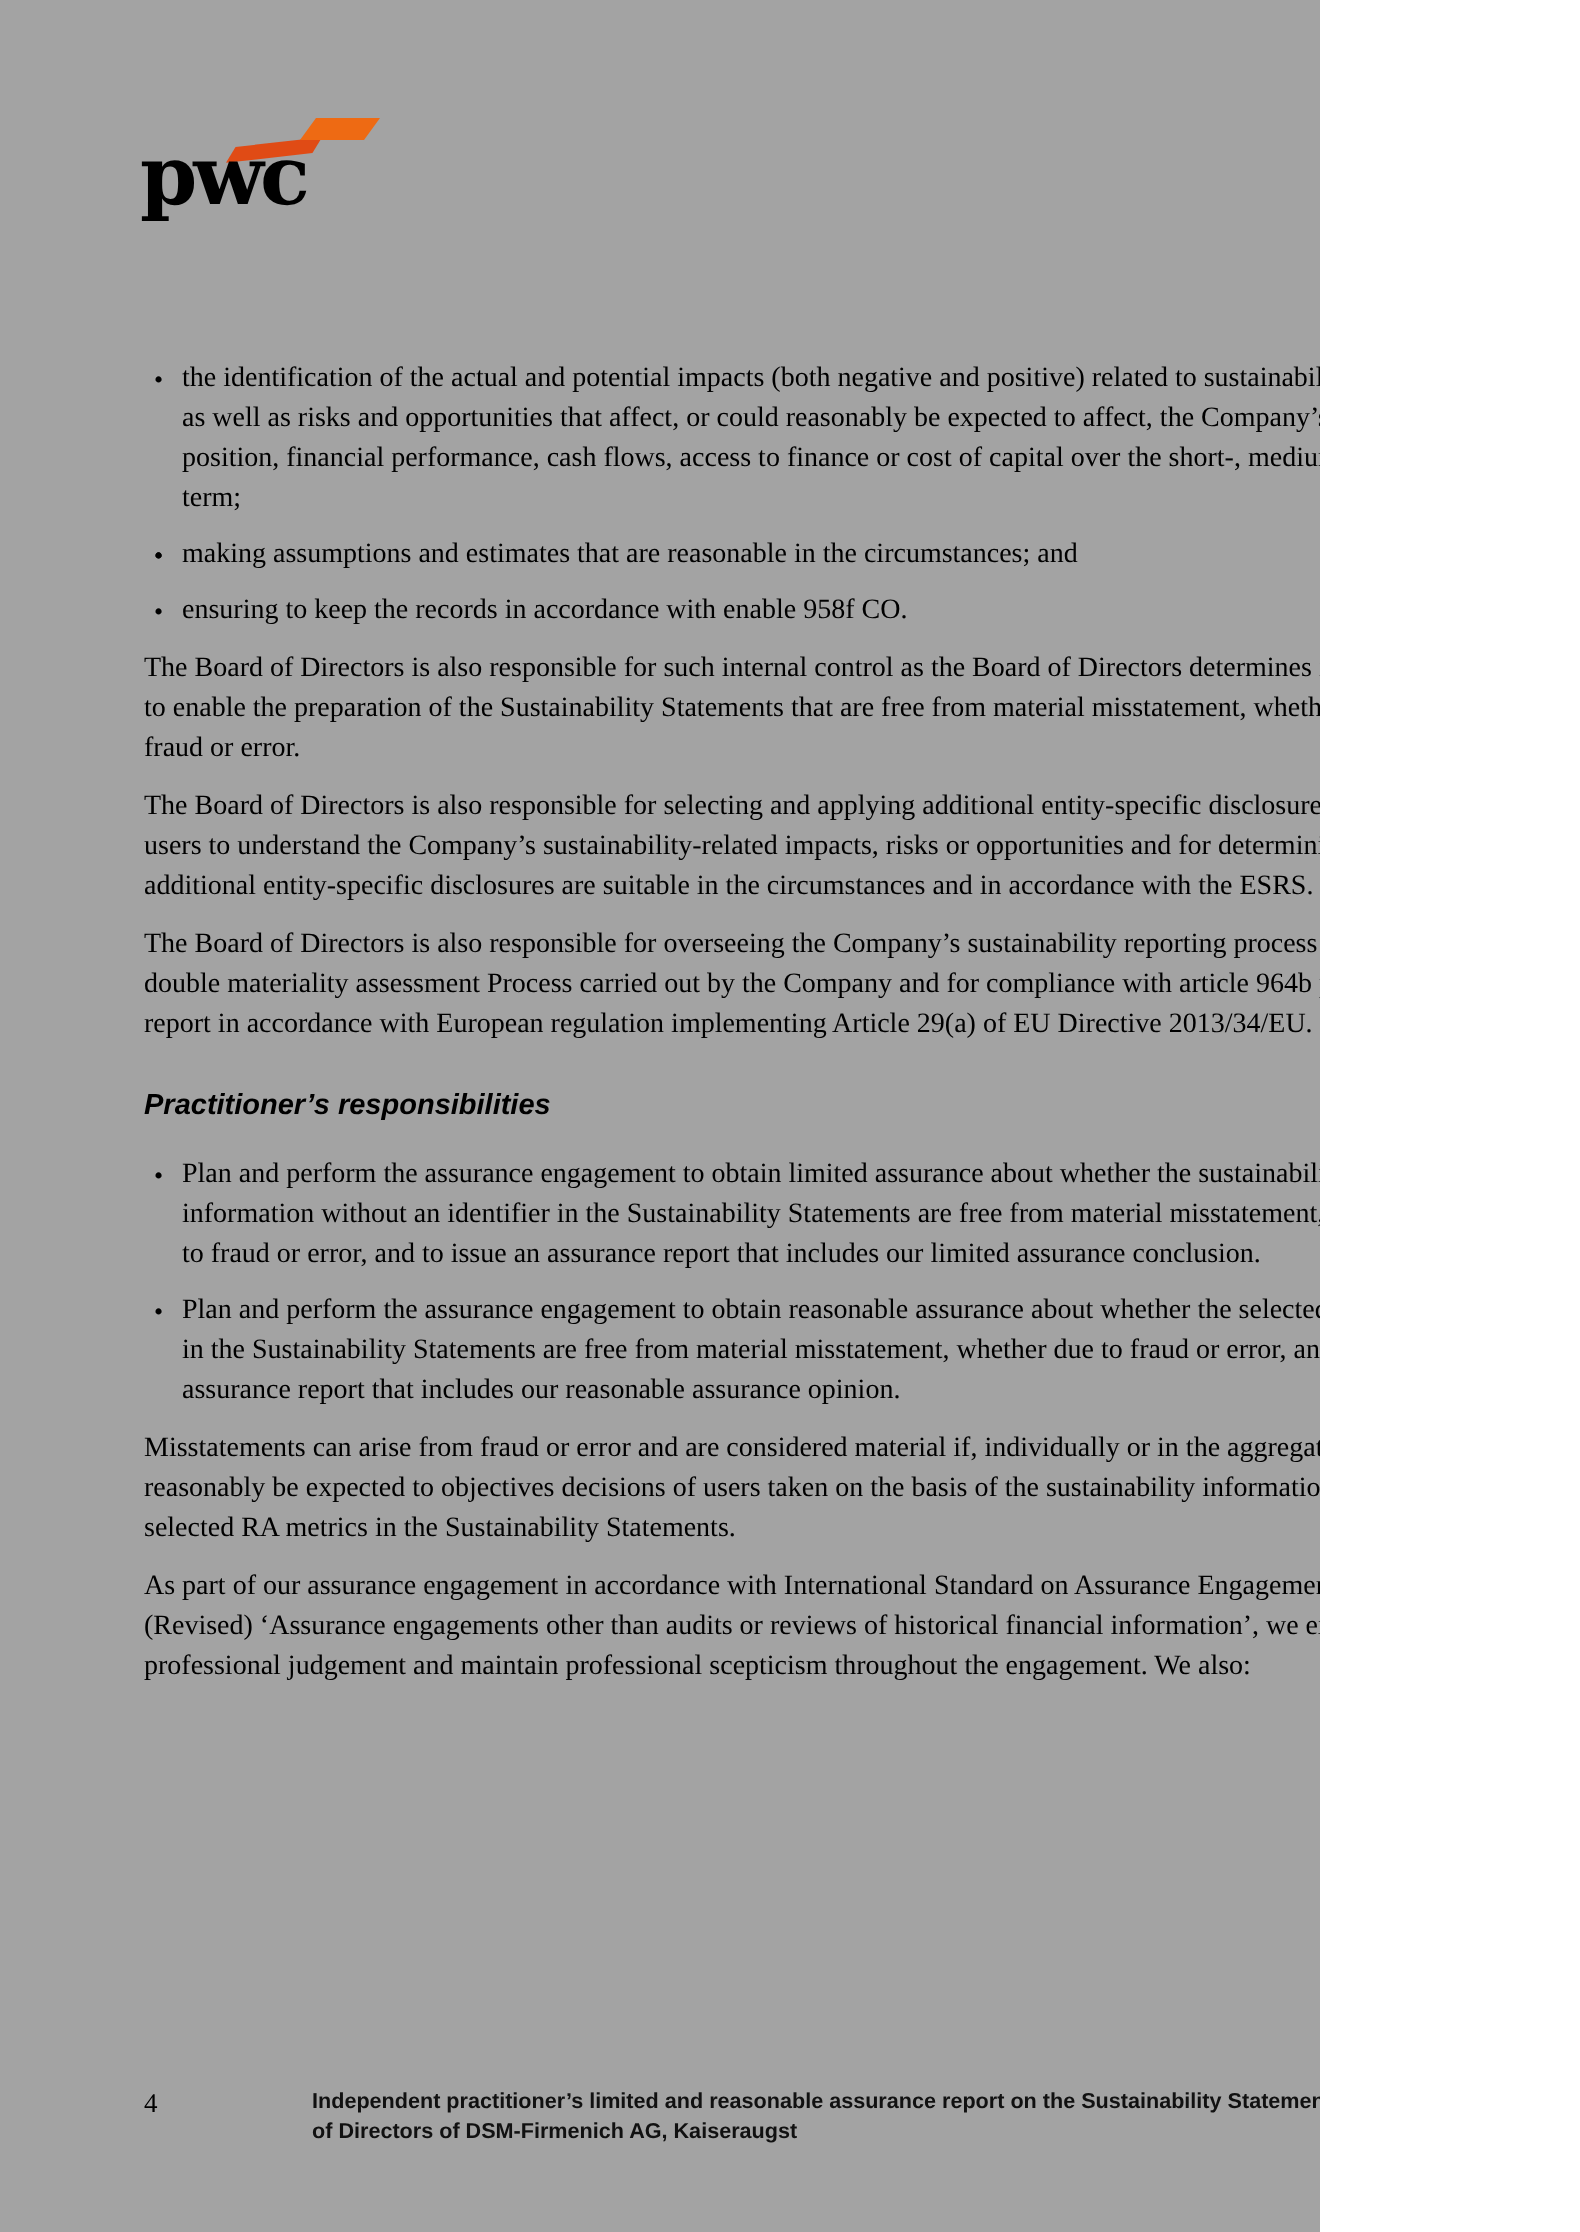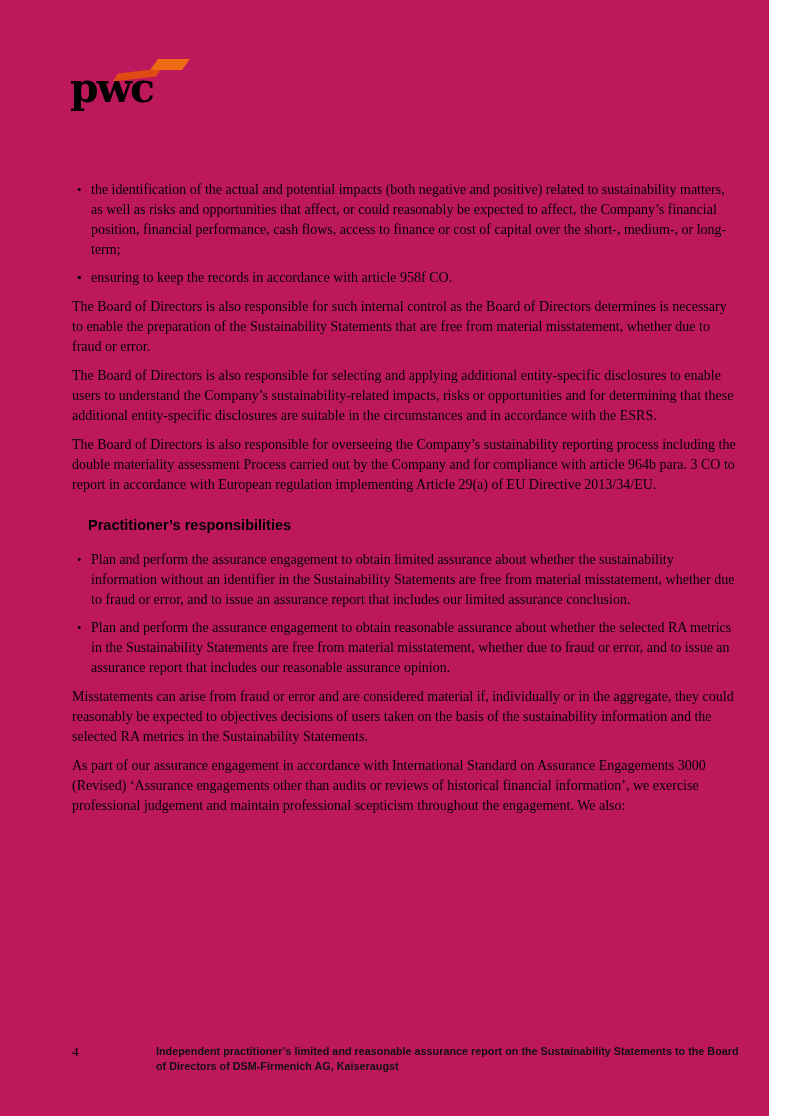--- a/index.html
+++ b/index.html
@@ -1,20 +1,20 @@
 <!DOCTYPE html>
 <html lang="en"><head>
 <meta charset="utf-8">
 <style>
   html,body { margin:0; padding:0; background:#ffffff; }
   .page {
     position: relative;
-    width: 769px;
+    width: 660px;
     height: 1116px;
-    background: #be185d;
+    background: #a3a3a3;
     color: #000000;
     font-family: "Liberation Serif", "DejaVu Serif", serif;
     overflow: hidden;
   }
   
   .logo { position: absolute; left: 70px; top: 52px; width: 130px; height: 62px; }
   .logo-stripes { position: absolute; left: 44px; top: 2px; width: 80px; height: 30px; }
   .stripe { position: absolute; display: block; }
   .stripe.s1 { width: 40px; height: 8px; left: 3px; top: 17px; transform: skewX(-36deg) rotate(-7deg); }
   .stripe.s2 { width: 32px; height: 11px; left: 40px; top: 5px; transform: skewX(-36deg); }
@@ -41,21 +41,22 @@
   ul.bullets { list-style: none; margin: 0 0 9px 0; padding: 0; }
   ul.bullets li { position: relative; padding-left: 19px; margin: 0 0 8px 0; }
   ul.bullets li .b-marker {
     position: absolute; left: 5px; top: 0;
     font-size: 13px;
   }
   h3.section-heading {
     font-family: "Liberation Sans", sans-serif;
     font-weight: bold;
     font-size: 14.5px;
-    margin: 20px 0 15px 16px;
+    margin: 20px 0 15px 0;
+    font-style: italic;
   }
   
   .footer {
     position: absolute;
     left: 72px;
     top: 1044px;
     width: 670px;
     display: flex;
     align-items: flex-start;
   }
@@ -93,24 +94,25 @@
     <ul class="bullets">
       <li>
         <span class="b-marker">•</span>
         <span>the identification of the actual and potential impacts (both negative and positive) related to sustainability matters, as well as risks and opportunities that affect, or could reasonably be expected to affect, the Company’s financial position, financial performance, cash flows, access to finance or cost of capital over the short-, medium-, or long-term;</span>
       </li>
       <li>
         <span class="b-marker">•</span>
       </li>
       <li>
         <span class="b-marker">•</span>
+        <span>making assumptions and estimates that are reasonable in the circumstances; and</span>
       </li>
       <li>
         <span class="b-marker">•</span>
-        <span>ensuring to keep the records in accordance with article 958f CO.</span>
+        <span>ensuring to keep the records in accordance with enable 958f CO.</span>
       </li>
     </ul>
 
     <p>The Board of Directors is also responsible for such internal control as the Board of Directors determines is necessary to enable the preparation of the Sustainability Statements that are free from material misstatement, whether due to fraud or error.</p>
     <p>The Board of Directors is also responsible for selecting and applying additional entity-specific disclosures to enable users to understand the Company’s sustainability-related impacts, risks or opportunities and for determining that these additional entity-specific disclosures are suitable in the circumstances and in accordance with the ESRS.</p>
     <p>The Board of Directors is also responsible for overseeing the Company’s sustainability reporting process including the double materiality assessment Process carried out by the Company and for compliance with article 964b para. 3 CO to report in accordance with European regulation implementing Article 29(a) of EU Directive 2013/34/EU.</p>
 
     <h3 class="section-heading">Practitioner’s responsibilities</h3>
 
 

